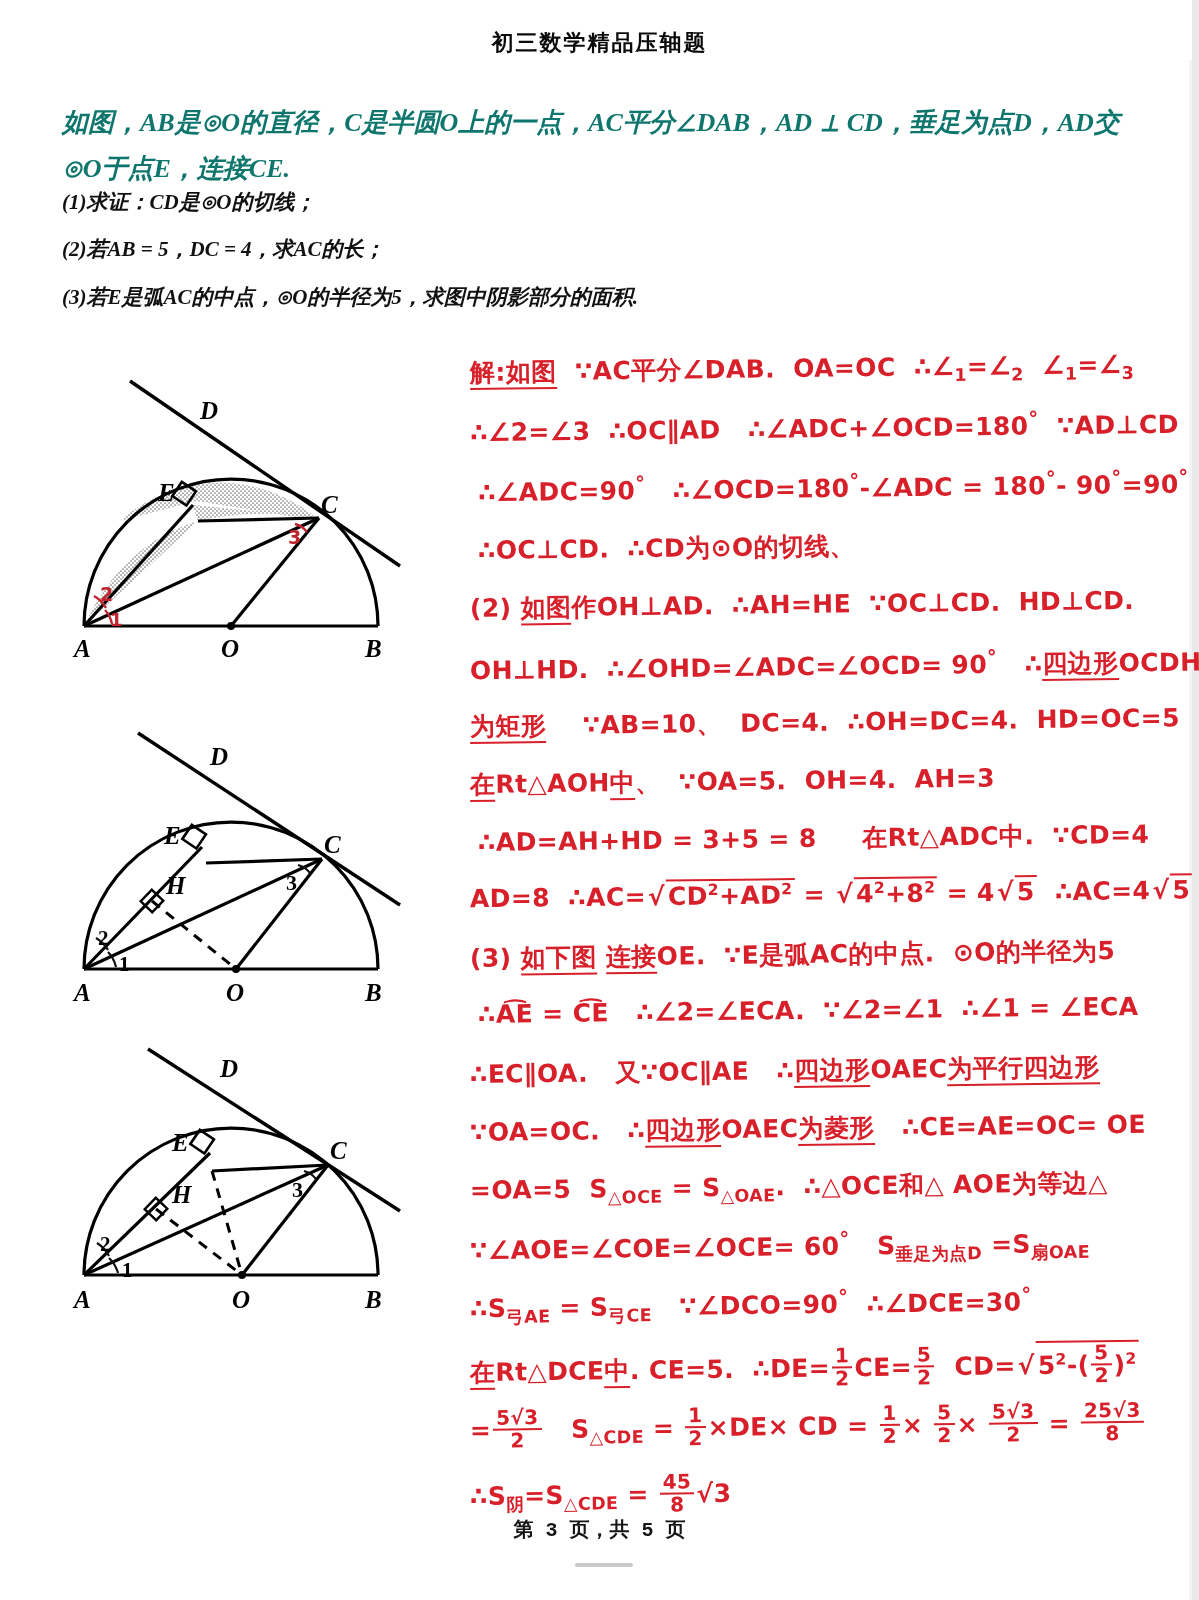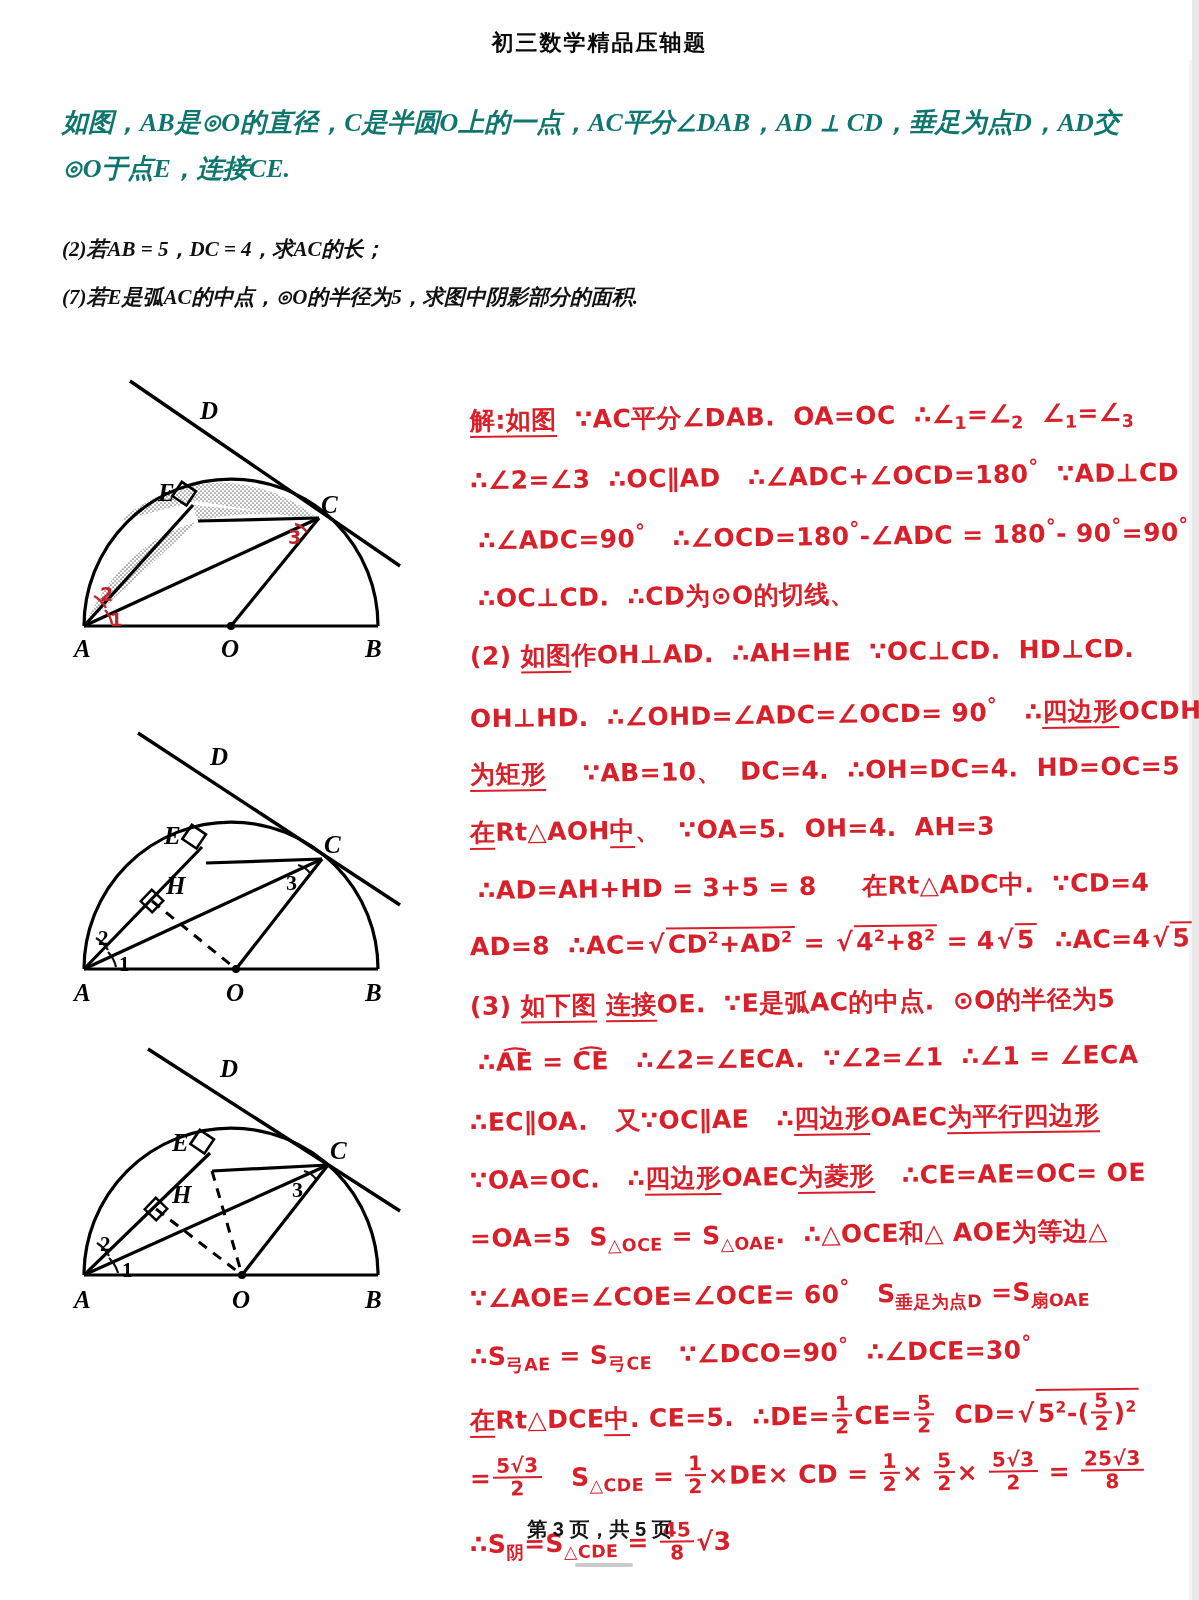--- a/index.html
+++ b/index.html
@@ -36,21 +36,21 @@
 
   
   .fig{position:absolute;left:60px;width:420px;}
   .fig1{top:358px;height:330px;}
   .fig2{top:705px;height:320px;}
   .fig3{top:1025px;height:305px;}
   .fig svg{display:block;width:100%;height:100%;}
 
   
   .sol{
-    position:absolute;left:470px;top:352px;width:726px;height:1180px;margin-top:48px;
+    position:absolute;left:470px;top:352px;width:726px;height:1180px;
   }
   .hw{
     position:absolute;
     color:#d8202a;
     font-family:"DejaVu Sans", sans-serif;
     font-weight:bold;
     white-space:nowrap;
     letter-spacing:0.4px;
     transform:rotate(-0.7deg);
     transform-origin:left center;
@@ -70,42 +70,43 @@
   .frac .den{display:block;padding:0 3px;}
 
   .rad{display:inline-block;position:relative;padding-left:2px;}
   .rad .bar{
     display:inline-block;border-top:2px solid #d8202a;
     padding:0 2px;margin-left:1px;
   }
 
   .footer{
     position:absolute;left:0;top:1516px;width:1199px;text-align:center;
-    font-family:Liberation Sans, sans-serif;
+    font-family:Liberation Mono, monospace;
     font-size:20px;font-weight:bold;color:#161616;
   }
   .smudge{
     position:absolute;left:575px;top:1563px;width:58px;height:4px;
     background:#b9b9b9;border-radius:3px;opacity:.75;
   }
 </style>
 </head>
 <body>
 
 <div class="page">
 
   <div class="edge-strip"></div>
   <div class="edge-strip2"></div>
 
   <div class="title">初三数学精品压轴题</div>
 
   <div class="stem">如图，AB是⊙O的直径，C是半圆O上的一点，AC平分∠DAB，AD ⊥ CD，垂足为点D，AD交⊙O于点E，连接CE.</div>
 
+  <div class="qline q1">(1)求证：CD是⊙O的切线；</div>
   <div class="qline q2">(2)若AB = 5，DC = 4，求AC的长；</div>
-  <div class="qline q3">(7)若E是弧AC的中点，⊙O的半径为5，求图中阴影部分的面积.</div>
+  <div class="qline q3">(3)若E是弧AC的中点，⊙O的半径为5，求图中阴影部分的面积.</div>
 
   <div class="fig fig1">
     <svg viewBox="0 0 420 330" xmlns="http://www.w3.org/2000/svg">
       <defs>
         <pattern id="stip1" width="4" height="4" patternUnits="userSpaceOnUse">
           <rect width="4" height="4" fill="#ffffff"></rect>
           <circle cx="1" cy="1" r="0.85" fill="#777"></circle>
           <circle cx="3" cy="3" r="0.85" fill="#777"></circle>
         </pattern>
       </defs>

